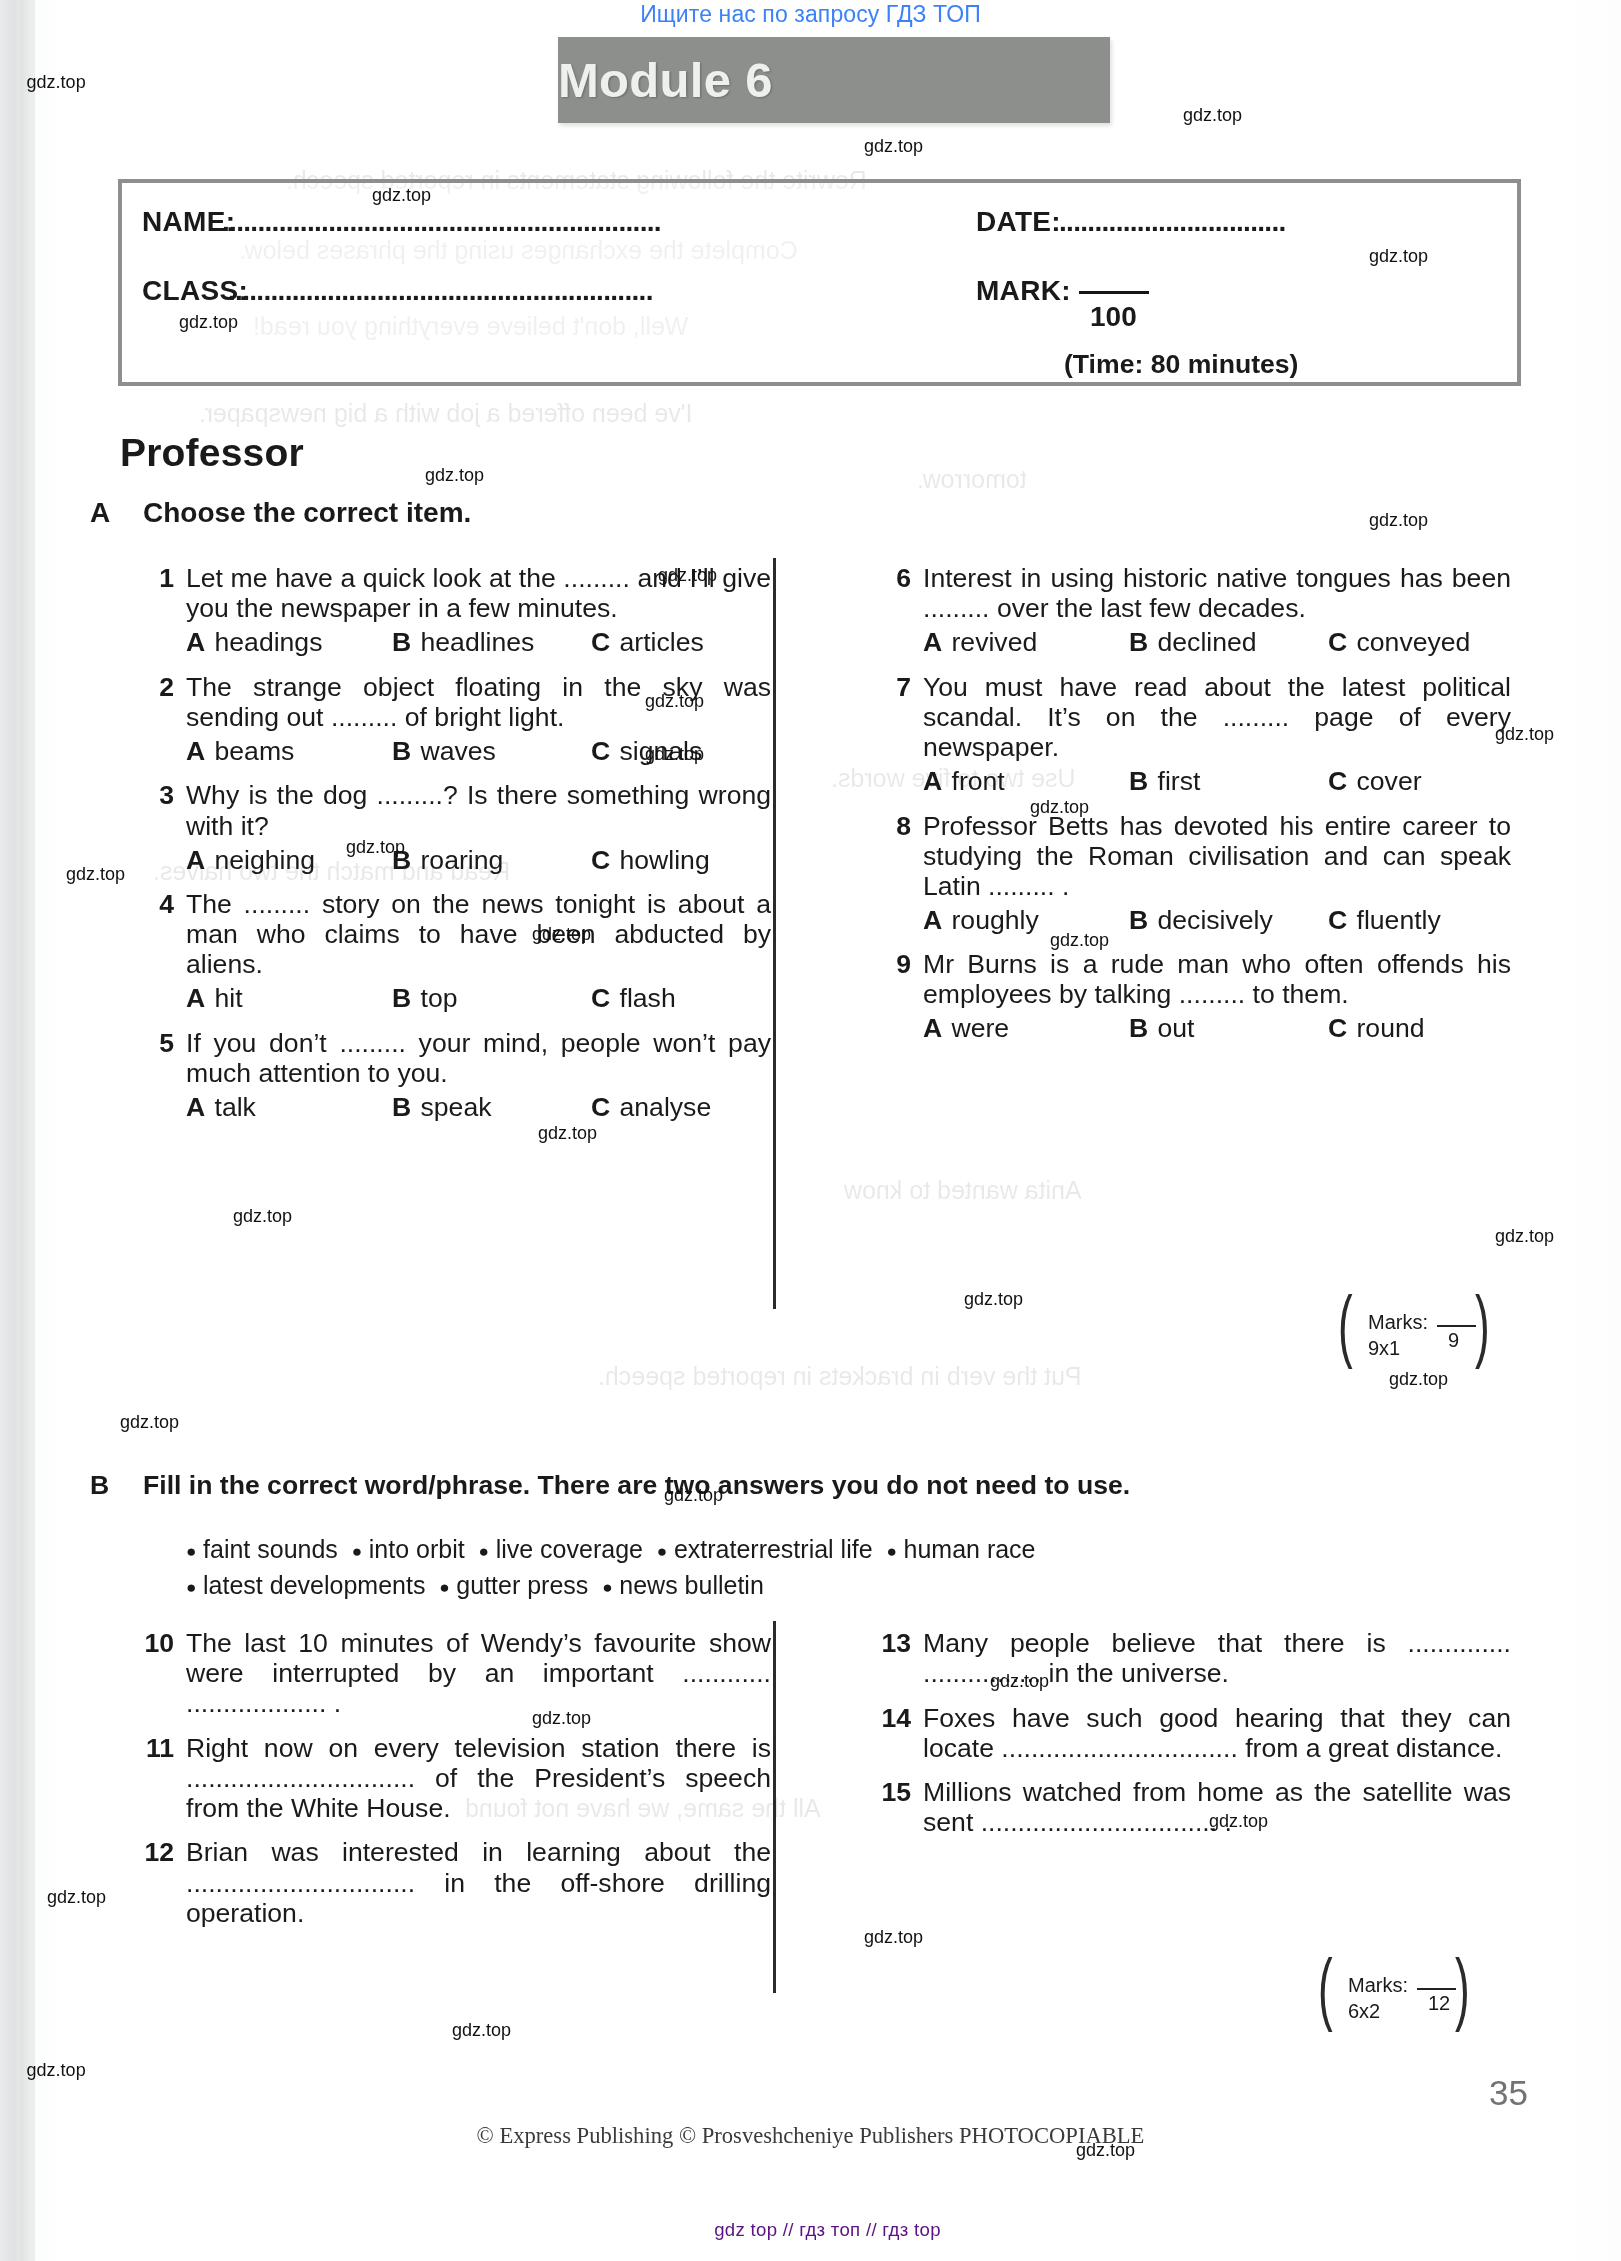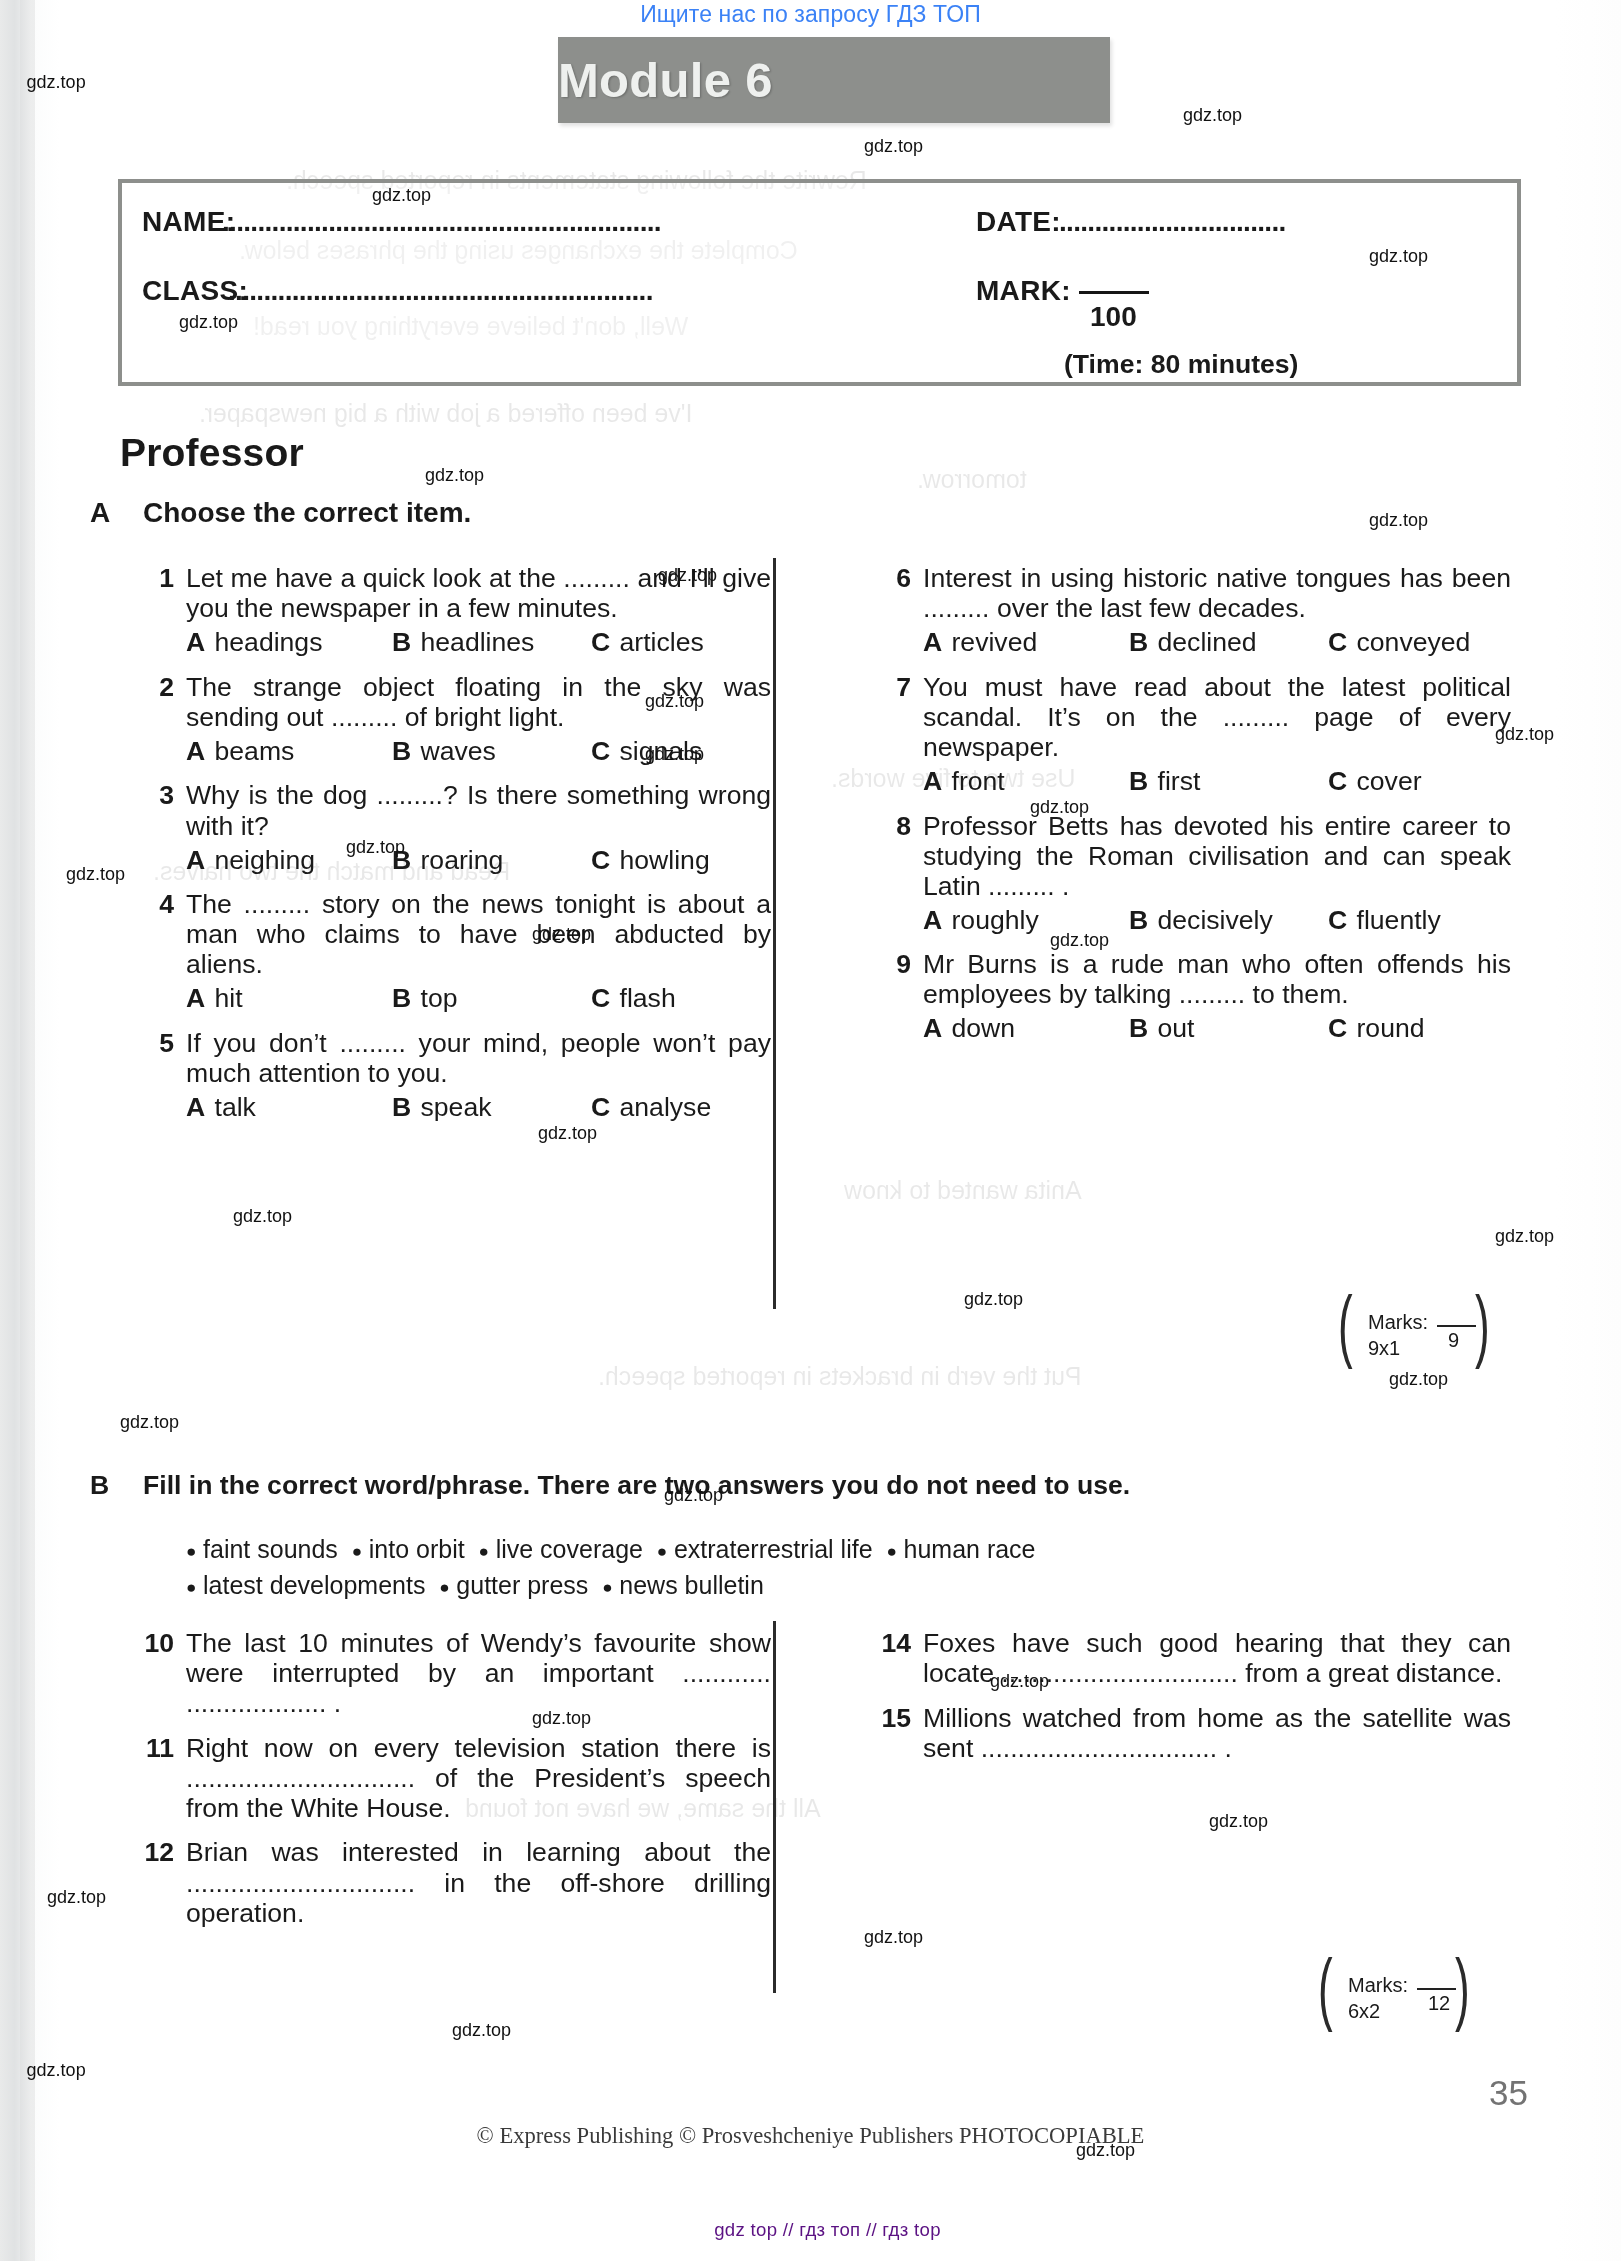--- a/index.html
+++ b/index.html
@@ -284,21 +284,21 @@
       <span class="qnum">8</span>
       <div class="qbody">
         <span class="stem">Professor Betts has devoted his entire career to studying the Roman civilisation and can speak Latin ......... .</span>
         <span class="opts"><span class="o" style="min-width: 206px;"><span class="ol">A</span><span>roughly</span></span><span class="o" style="min-width: 199px;"><span class="ol">B</span><span>decisively</span></span><span class="o" style="min-width: 173px;"><span class="ol">C</span><span>fluently</span></span></span>
       </div>
     </div>
     <div class="q">
       <span class="qnum">9</span>
       <div class="qbody">
         <span class="stem">Mr Burns is a rude man who often offends his employees by talking ......... to them.</span>
-        <span class="opts"><span class="o" style="min-width: 206px;"><span class="ol">A</span><span>down</span></span><span class="o" style="min-width: 199px;"><span class="ol">B</span><span>out</span></span><span class="o" style="min-width: 173px;"><span class="ol">C</span><span>round</span></span></span>
+        <span class="opts"><span class="o" style="min-width: 206px;"><span class="ol">A</span><span>were</span></span><span class="o" style="min-width: 199px;"><span class="ol">B</span><span>out</span></span><span class="o" style="min-width: 173px;"><span class="ol">C</span><span>round</span></span></span>
       </div>
     </div>
   </div>
 
 <div class="marksbox" style="left:1336px;top:1296px;">
   <span class="paren l">(</span>
   <span class="paren r">)</span>
   <span class="mk-label">Marks:</span>
   <span class="mk-mult">9x1</span>
   <span class="mk-bar"></span>
@@ -323,20 +323,24 @@
     <div class="q">
       <span class="qnum">11</span>
       <div class="qbody">Right now on every television station there is ............................... of the President’s speech from the White House.</div>
     </div>
     <div class="q">
       <span class="qnum">12</span>
       <div class="qbody">Brian was interested in learning about the ............................... in the off-shore drilling operation.</div>
     </div>
   </div>
 <div class="qcol" id="colB-right" style="left:870px;top:1628px;width:641px;">
+    <div class="q">
+      <span class="qnum">13</span>
+      <div class="qbody">Many people believe that there is .............. ................ in the universe.</div>
+    </div>
     <div class="q">
       <span class="qnum">14</span>
       <div class="qbody">Foxes have such good hearing that they can locate ................................ from a great distance.</div>
     </div>
     <div class="q">
       <span class="qnum">15</span>
       <div class="qbody">Millions watched from home as the satellite was sent ................................ .</div>
     </div>
   </div>
 

